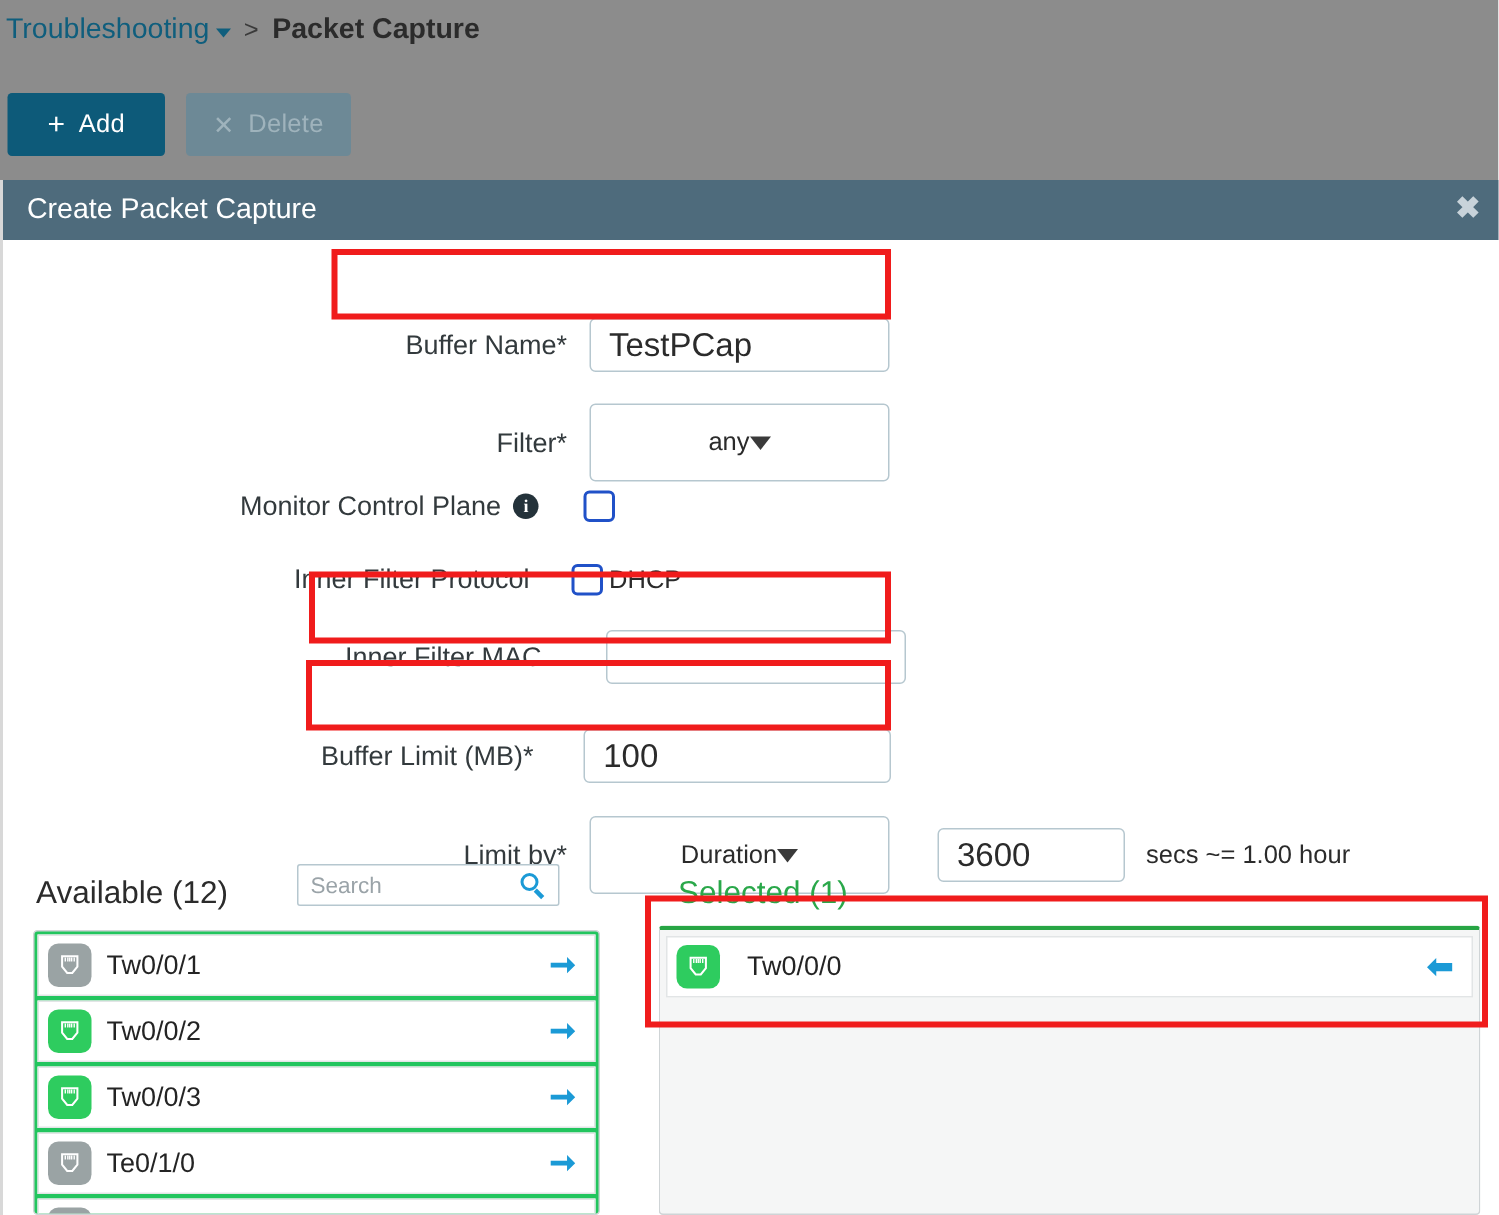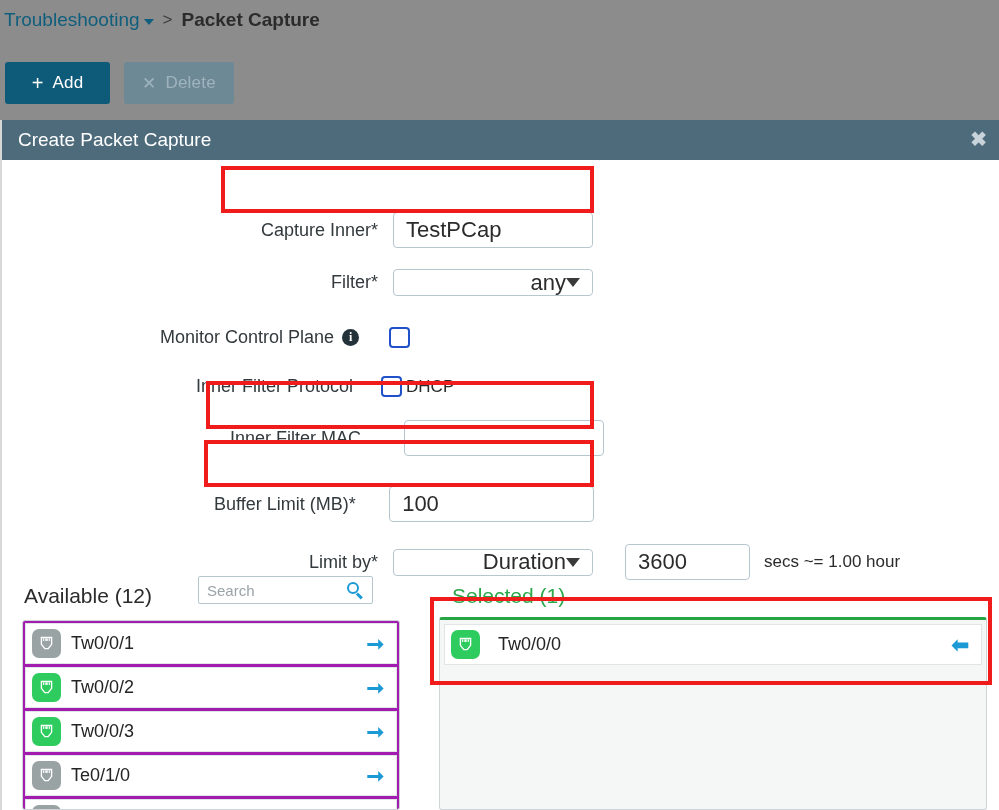--- a/index.html
+++ b/index.html
@@ -56,23 +56,23 @@
 
   
   .form{ position:relative; width:999px; height:435px; }
   .row{ position:absolute; display:flex; align-items:center; }
   .lbl{ font-size:18px; color:#333a3d; text-align:right; white-space:nowrap; }
   .ctrl-input{
     height:36px; border:1px solid #b6c7cf; border-radius:4px; background:#fff;
     font-size:22px; color:#2b2b2b; display:flex; align-items:center; padding:0 12px;
   }
   .ctrl-select{
-    height:27px; border:1px solid #b6c7cf; border-radius:4px; background:#fff;
-    font-size:22px; color:#2b2b2b; display:flex; align-items:center;
-    padding:0 12px; justify-content:flex-end;
+    height:52px; border:1px solid #b6c7cf; border-radius:4px; background:#fff;
+    font-size:17px; color:#2b2b2b; display:flex; align-items:center;
+    padding:0 12px; justify-content:center;
   }
   .sel-caret{ width:0;height:0;border-left:7px solid transparent;border-right:7px solid transparent;
               border-top:9px solid #3a3a3a; }
   .cbox{ width:21px;height:21px;border:2px solid #2051c8;border-radius:4px;background:#fff; }
   .info-ico{
     width:17px;height:17px;border-radius:50%;background:#24323a;color:#fff;
     font-size:12px;font-weight:bold;display:flex;align-items:center;justify-content:center;
     font-family:"Liberation Serif", serif;
   }
   .dhcp-txt{ font-size:17px;color:#2b2b2b; margin-left:4px; }
@@ -90,21 +90,21 @@
     display:flex; align-items:center; justify-content:space-between; padding:0 8px;
   }
   .search-ph{ font-size:15px; color:#9aa3a8; }
   .mag{ position:relative; width:17px; height:17px; }
   .mag i{ position:absolute; left:0; top:0; width:12px;height:12px;border:2.4px solid #1b9ad6;border-radius:50%; }
   .mag b{ position:absolute; left:10px; top:10px; width:7px;height:2.6px;background:#1b9ad6;
           transform:rotate(45deg); transform-origin:left center; }
 
   .avail-list{
     position:absolute; left:20px; top:45px; width:378px; height:190px;
-    border:1px solid #cfd4d6; border-radius:3px; background:#a21caf;
+    border:1px solid #cfd4d6; border-radius:3px; background:#22c55e;
     padding:2px; overflow:hidden;
   }
   .sel-head{ position:absolute; left:450px; top:9px; font-size:21px; color:#2aa84a; }
   .sel-list{
     position:absolute; left:437px; top:42px; width:548px; height:193px;
     border:1px solid #cfd4d6; border-radius:3px; background:#f5f6f6;
     border-top:3px solid #27a544; padding:4px; overflow:hidden;
   }
   .item{
     height:41px; background:#ffffff; border:1px solid #e2e5e6; margin-bottom:3px;
@@ -146,21 +146,21 @@
 <div class="modal">
 
   <div class="modal-head">
     <span class="modal-title">Create Packet Capture</span>
     <span class="modal-close">✖</span>
   </div>
 
   <div class="form">
 
     <div class="row" style="left:231px; top:52px; width:360px;">
-      <div class="lbl" style="width:145px;">Capture Inner*</div>
+      <div class="lbl" style="width:145px;">Buffer Name*</div>
       <div class="ctrl-input" style="width:200px; margin-left:15px;">TestPCap</div>
     </div>
 
     <div class="row" style="left:231px; top:109px; width:360px;">
       <div class="lbl" style="width:145px;">Filter*</div>
       <div class="ctrl-select" style="width:200px; margin-left:15px;">
         <span>any</span>
         <span class="sel-caret"></span>
       </div>
     </div>

